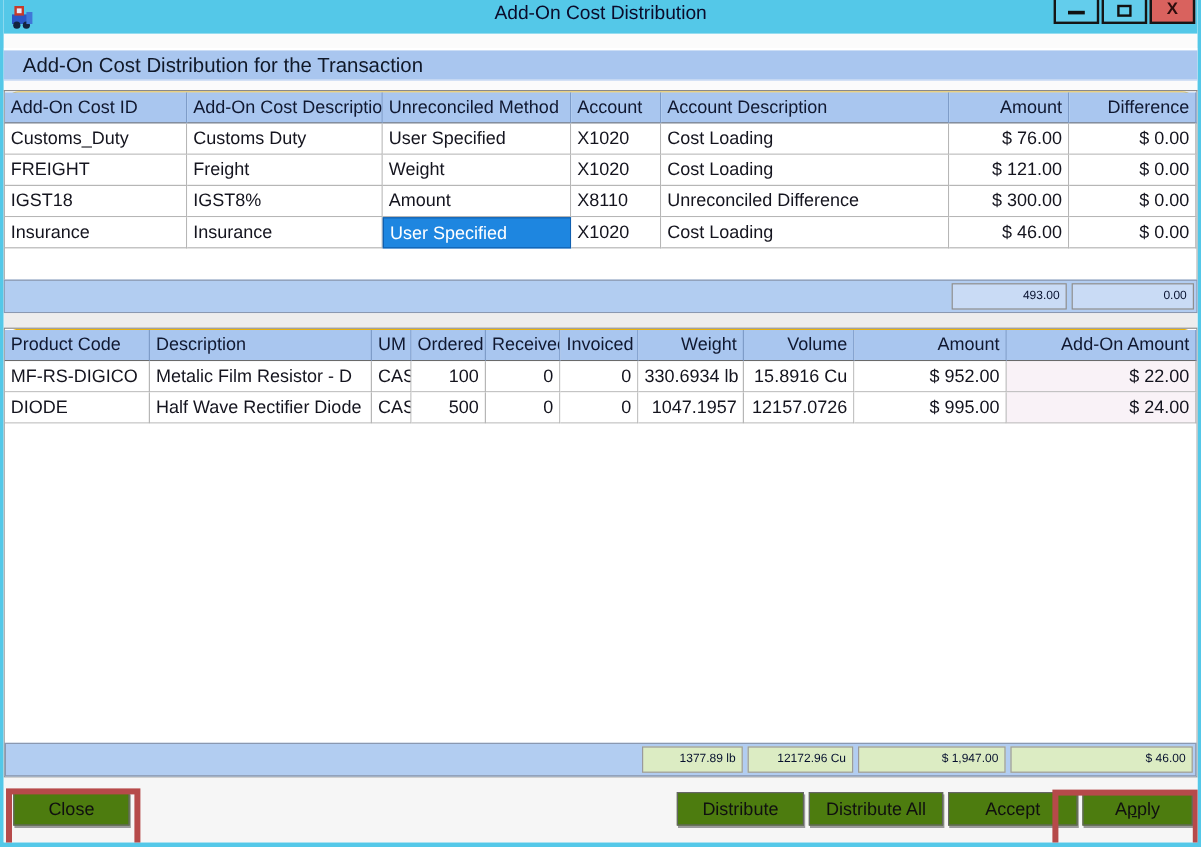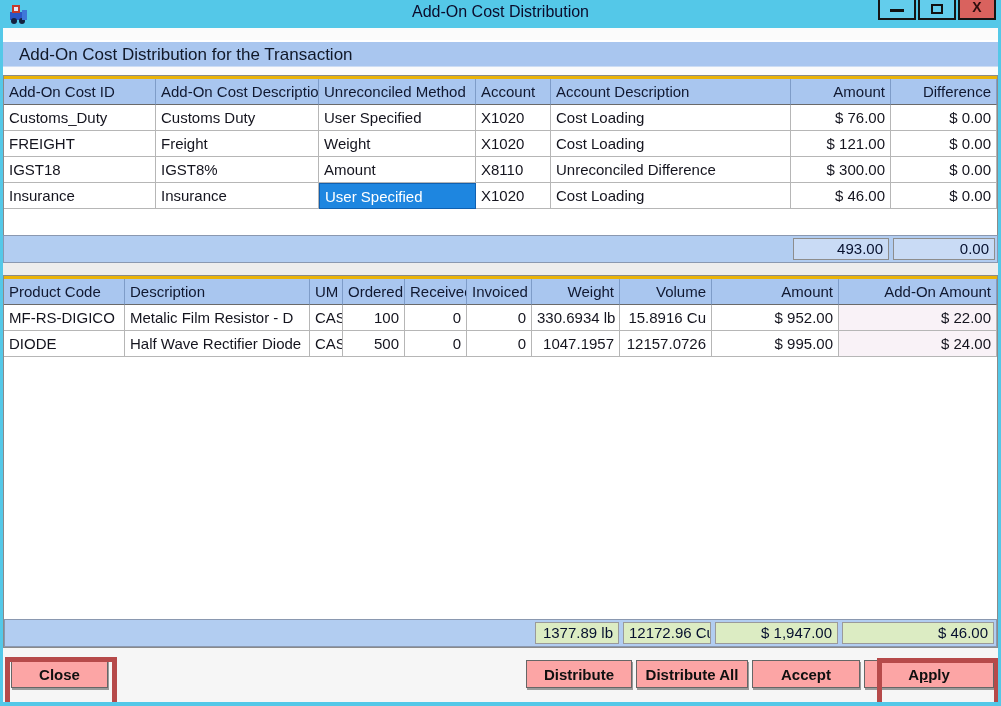--- a/index.html
+++ b/index.html
@@ -29,53 +29,53 @@
 
   
   .t1row { display:grid; grid-template-columns:152px 163px 157px 75px 240px 100px 1fr; }
   .t2row { display:grid; grid-template-columns:121px 185px 33px 62px 62px 65px 88px 92px 127px 1fr; }
   .cell { height:26px; line-height:25px; padding:0 5px; font-size:15px; color:#14141e;
           white-space:nowrap; overflow:hidden; background:#fff;
           border-right:1px solid #b6b6b6; border-bottom:1px solid #b6b6b6; }
   .a-l { text-align:left; } .a-r { text-align:right; }
   .grid-header .cell { background:#a9c6ef; color:#101830;
           border-right:1px solid #7e9cc8; border-bottom:1px solid #6a6a6a; }
-  .grid-header { border-top:3px solid #eab308; }
+  .grid-header { border-top:1px solid #eab308;border-radius:12px; }
   .cell.selected { background:#1e86e0; color:#ffffff; border:1px solid #1060b0; }
 
   .table1 { margin-top:8px; border:1px solid #8a8a8a; border-bottom:none;
             background:#fff; flex:0 0 auto; }
   .t1-filler { height:26px; background:#fff; }
 
   .totals-bar { background:#b2cdf1; border:1px solid #8a98b0; height:28px;
                 align-items:center; flex:0 0 auto; }
-  .tbox { height:22px; line-height:20px; margin:0 2px; padding:0 5px; font-size:15px;
+  .tbox { height:22px; line-height:20px; margin:0 2px; padding:0 5px; font-size:10px;
           color:#06102e; text-align:right; white-space:nowrap; overflow:hidden;
           background:#c9dbf5; border:1px solid #8d8d8d; }
   .tbox.green { background:#dcecc3; border:1px solid #9a9a9a; }
 
   .gap-strip { height:12px; background:#ededed; flex:0 0 auto; }
 
   .table2 { flex:1 1 auto; border:1px solid #8a8a8a; background:#fff;
             display:flex; flex-direction:column; }
   .t2-filler { flex:1 1 auto; background:#fff; }
   .t2row .cell:nth-child(10) { background:#f9f2f7; }
   .t2row.grid-header .cell:nth-child(10) { background:#a9c6ef; }
 
   
   .buttonbar { height:54px; background:#f6f6f6; display:flex; align-items:flex-start;
                padding-top:12px; flex:0 0 auto; }
-  .btn { height:28px; font-size:15px; color:#101010; background:#fca5a5;
+  .btn { height:28px; font-size:15px; color:#101010; background:#4d7c0f;
          border:1px solid #666; box-shadow:1px 2px 0 #9a9a9a; cursor:default;
-         font-family:"Liberation Sans", sans-serif;font-weight:bold; }
+         font-family:"Liberation Sans", sans-serif; }
   .btn u { text-decoration:underline; }
   .btn-close { margin-left:8px; width:97px; }
   .bb-spacer { flex:1; }
   .btn-right { margin-right:4px; }
-  .w106{width:106px} .w112{width:112px} .w108{width:108px} .w110{width:130px}
+  .w106{width:106px} .w112{width:112px} .w108{width:108px} .w110{width:92px}
 
   
   .anno { position:absolute; border:5px solid #b64a4a; background:transparent; }
   .anno-close { left:2px; top:657px; width:112px; height:60px; }
   .anno-apply { left:874px; top:658px; width:122px; height:60px; }
 </style>
 </head>
 <body>
 
 <div class="window">

